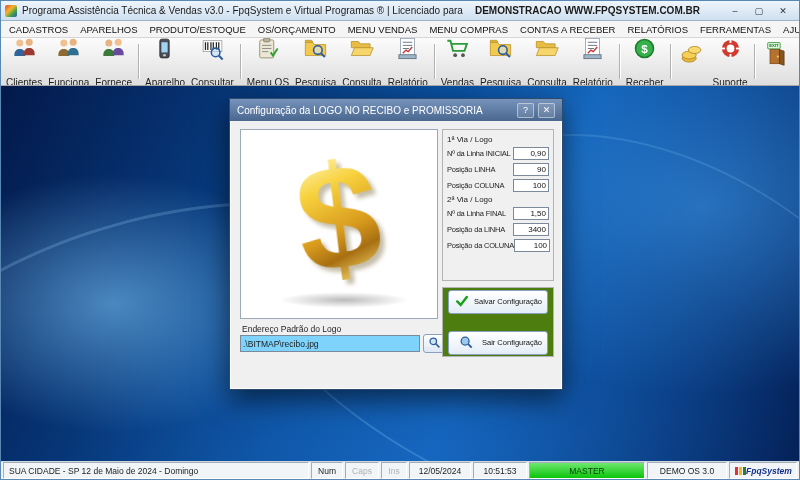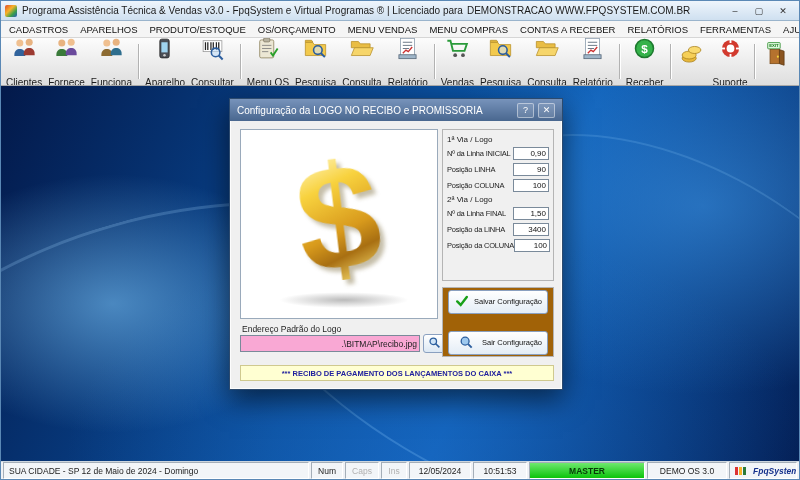--- a/index.html
+++ b/index.html
@@ -3,21 +3,21 @@
 <meta charset="utf-8">
 <style>
   *{margin:0;padding:0;box-sizing:border-box;font-family:"Liberation Sans",sans-serif}
   html,body{width:800px;height:480px;overflow:hidden;background:#222}
   .app{width:800px;height:480px;display:flex;flex-direction:column;border:1px solid #5a88b5;background:#f0f0f0;overflow:hidden}
 
   
   .titlebar{height:20px;background:linear-gradient(#eef5fc,#cfe0ف0,#cfe0f0);background:linear-gradient(#eef5fc,#cfe0f0);display:flex;align-items:center;padding:0 4px;font-size:10px;color:#1a1a1a;border-bottom:1px solid #9ab4cc;flex:0 0 auto}
   .title-icon{width:12px;height:12px;margin-right:5px;border-radius:2px;background:linear-gradient(135deg,#e04a2a 0%,#f7b32a 40%,#3aa04a 70%,#2a55c0 100%);flex:0 0 auto}
   .title-text{white-space:nowrap}
-  .title-license{white-space:nowrap;font-weight:normal;margin-left:4px}
+  .title-license{white-space:nowrap;font-weight:bold;margin-left:12px}
   .win-controls{margin-left:auto;display:flex}
   .win-btn{width:24px;height:17px;display:flex;align-items:center;justify-content:center;font-size:9px;color:#333;cursor:default}
 
   
   .menubar{height:17px;background:#f5f5f5;display:flex;align-items:center;font-size:9.5px;color:#111;border-bottom:1px solid #d6d6d6;padding-left:2px;flex:0 0 auto}
   .menu-item{padding:2px 6px;white-space:nowrap}
 
   
   .toolbar{height:48px;background:linear-gradient(#fcfcfc,#dedede);display:flex;align-items:stretch;border-bottom:1px solid #a8a8a8;padding:1px 2px;flex:0 0 auto;overflow:hidden}
   .tool{display:flex;flex-direction:column;align-items:center;justify-content:center;padding:1px 2px;min-width:36px;border:1px solid transparent;border-radius:2px}
@@ -42,48 +42,48 @@
   .dlg-title{height:22px;background:linear-gradient(#7793bb,#49678f);color:#fff;font-size:10px;display:flex;align-items:center;padding:0 7px}
   .dlg-title .t{flex:1;white-space:nowrap;overflow:hidden}
   .dlg-btn{width:17px;height:15px;display:flex;align-items:center;justify-content:center;font-size:9px;color:#fff;margin-left:4px;border:1px solid rgba(255,255,255,.45);border-radius:2px;background:rgba(255,255,255,.12);cursor:default}
   .dlg-body{position:relative;width:100%;height:270px}
 
   .img-box{position:absolute;left:10px;top:8px;width:198px;height:190px;background:#fff;border:1px solid #9aaabb;display:flex;align-items:center;justify-content:center;overflow:hidden}
   .dollar{font-size:148px;font-weight:bold;line-height:1;transform:rotate(-7deg) translateY(-6px);background:linear-gradient(160deg,#fff6c0 8%,#f8d23e 30%,#d89a1c 58%,#a86f12 72%,#f5d868 90%);-webkit-background-clip:text;background-clip:text;color:transparent;filter:drop-shadow(4px 5px 2px rgba(90,70,10,.35))}
   .dollar-floor{position:absolute;left:38px;bottom:10px;width:130px;height:16px;border-radius:50%;background:radial-gradient(ellipse at center, rgba(60,60,60,.35), transparent 70%)}
 
   .logo-label{position:absolute;left:12px;top:203px;font-size:8.5px;color:#222}
-  .logo-input{position:absolute;left:10px;top:214px;width:180px;height:17px;border:1px solid #7a8a9a;background:#f9a8d4;font-size:8.5px;text-align:right;color:#222;padding:0 2px}
+  .logo-input{position:absolute;left:10px;top:214px;width:180px;height:17px;border:1px solid #7a8a9a;background:#7dd3fc;font-size:8.5px;text-align:left;color:#222;padding:0 2px}
   .search-btn{position:absolute;left:193px;top:213px;width:22px;height:19px;border:1px solid #8aa0c0;background:linear-gradient(#fff,#dce8f4);border-radius:3px;display:flex;align-items:center;justify-content:center;cursor:default}
 
   .fields-box{position:absolute;left:212px;top:8px;width:112px;height:152px;border:1px solid #b4b4b4;background:#f0f0f0;padding:3px 4px}
   .grp-title{font-size:8px;color:#222;margin:2px 0 3px;white-space:nowrap}
   .frow{display:flex;align-items:center;margin-bottom:3px}
   .flabel{flex:1;font-size:7.5px;color:#222;white-space:nowrap;letter-spacing:-.2px}
   .fin{width:36px;height:13px;font-size:8px;text-align:right;border:1px solid #7a8a9a;background:#fff;padding:0 2px;color:#111;flex:0 0 auto}
 
-  .btns-box{position:absolute;left:212px;top:166px;width:112px;height:70px;border:1px solid #b4b4b4;background:#a16207;display:flex;flex-direction:column;align-items:center;justify-content:center;gap:17px}
+  .btns-box{position:absolute;left:212px;top:166px;width:112px;height:70px;border:1px solid #b4b4b4;background:#4d7c0f;display:flex;flex-direction:column;align-items:center;justify-content:center;gap:17px}
   .dlg-action{width:100px;height:24px;border:1px solid #8aa0c0;border-radius:3px;background:linear-gradient(#ffffff,#e4edf6);display:flex;align-items:center;gap:4px;padding:0 5px;font-size:7.5px;color:#111;cursor:default}
   .dlg-action svg{flex:0 0 auto}
   .dlg-action span{flex:1;text-align:center;white-space:nowrap}
 
   .dlg-footer{position:absolute;left:10px;top:244px;width:314px;height:16px;background:#ffffd2;border:1px solid #cfc98f;font-size:7.5px;font-weight:bold;color:#20209e;display:flex;align-items:center;justify-content:center;white-space:nowrap}
 
   
   .statusbar{height:18px;background:#eef1f5;border-top:1px solid #cdd6de;display:flex;align-items:stretch;padding:0 2px;font-size:8.5px;color:#222;flex:0 0 auto}
   .seg{border:1px solid;border-color:#a4aeb8 #fff #fff #a4aeb8;background:#f2f5f8;display:flex;align-items:center;padding:0 5px;margin-right:2px;white-space:nowrap;overflow:hidden}
   .seg-loc{flex:1 1 auto}
   .seg-num{width:32px;justify-content:center}
   .seg-caps{width:34px;justify-content:center;color:#b0b0b0}
   .seg-ins{width:26px;justify-content:center;color:#b0b0b0}
   .seg-date{width:62px;justify-content:center}
   .seg-time{width:54px;justify-content:center}
-  .seg-master{width:116px;justify-content:center;background:linear-gradient(#6ee86e,#0bc40b);font-weight:bold;color:#073a07}
+  .seg-master{width:116px;justify-content:center;background:linear-gradient(#6ee86e,#0bc40b);font-weight:normal;color:#073a07}
   .seg-demo{width:80px;justify-content:center}
-  .seg-brand{width:68px;justify-content:flex-start;gap:7px;margin-right:0}
+  .seg-brand{width:68px;justify-content:flex-start;gap:0;margin-right:0}
   .brand-logo{display:flex;gap:1px}
   .brand-logo i{width:3px;height:8px;display:block}
   .brand-text{color:#14308c;font-weight:bold;font-style:italic}
 </style>
 </head>
 <body>
 
 <div class="app">
 
   <div class="titlebar">
@@ -116,35 +116,35 @@
       <span><svg viewBox="0 0 32 32">
             <circle cx="10" cy="9" r="4.5" fill="#f0c090"></circle>
             <path d="M3 24c0-5 3.2-7.5 7-7.5S17 19 17 24v1.5H3z" fill="#31639c"></path>
             <circle cx="22" cy="8" r="4.5" fill="#e8b380"></circle>
             <path d="M15 23c0-5 3.2-7.5 7-7.5s7 2.5 7 7.5v1.5H15z" fill="#9c3a31"></path>
           </svg></span>
       <span class="lbl">Clientes</span>
     </div>
     <div class="tool">
       <span><svg viewBox="0 0 32 32">
+            <circle cx="10" cy="9" r="4.5" fill="#f0c090"></circle>
+            <path d="M3 24c0-5 3.2-7.5 7-7.5S17 19 17 24v1.5H3z" fill="#8c6a31"></path>
+            <circle cx="22" cy="8" r="4.5" fill="#e8b380"></circle>
+            <path d="M15 23c0-5 3.2-7.5 7-7.5s7 2.5 7 7.5v1.5H15z" fill="#2e6e8e"></path>
+          </svg></span>
+      <span class="lbl">Funciona</span>
+    </div>
+    <div class="tool">
+      <span><svg viewBox="0 0 32 32">
             <circle cx="10" cy="9" r="4.5" fill="#e8b380"></circle>
             <path d="M3 24c0-5 3.2-7.5 7-7.5S17 19 17 24v1.5H3z" fill="#3a7a3a"></path>
             <circle cx="22" cy="8" r="4.5" fill="#f0c090"></circle>
             <path d="M15 23c0-5 3.2-7.5 7-7.5s7 2.5 7 7.5v1.5H15z" fill="#6a4a9c"></path>
           </svg></span>
       <span class="lbl">Fornece</span>
-    </div>
-    <div class="tool">
-      <span><svg viewBox="0 0 32 32">
-            <circle cx="10" cy="9" r="4.5" fill="#f0c090"></circle>
-            <path d="M3 24c0-5 3.2-7.5 7-7.5S17 19 17 24v1.5H3z" fill="#8c6a31"></path>
-            <circle cx="22" cy="8" r="4.5" fill="#e8b380"></circle>
-            <path d="M15 23c0-5 3.2-7.5 7-7.5s7 2.5 7 7.5v1.5H15z" fill="#2e6e8e"></path>
-          </svg></span>
-      <span class="lbl">Funciona</span>
     </div>
 
     <div class="sep"></div>
 
     <div class="tool">
       <span><svg viewBox="0 0 32 32">
             <rect x="10" y="4" width="12" height="24" rx="2.5" fill="#4a4f57" stroke="#222"></rect>
             <rect x="12" y="8" width="8" height="13" fill="#9fd3ef"></rect>
             <circle cx="16" cy="24.5" r="1.6" fill="#ccc"></circle>
           </svg></span>
@@ -360,21 +360,20 @@
           </button>
           <button class="dlg-action">
             <span><svg viewBox="0 0 16 16" width="14" height="14">
                   <circle cx="7" cy="7" r="4.5" fill="#9ec9ef" stroke="#2c5e9e" stroke-width="1.5"></circle>
                   <line x1="10.5" y1="10.5" x2="14.5" y2="14.5" stroke="#2c5e9e" stroke-width="2.2"></line>
                 </svg></span>
             <span>Sair Configuração</span>
           </button>
         </div>
 
-        <div class="dlg-footer">*** RECIBO DE PAGAMENTO DOS LANÇAMENTOS DO CAIXA ***</div>
       </div>
     </div>
   </div>
 
   <div class="statusbar">
     <div class="seg seg-loc">SUA CIDADE  - SP 12 de Maio de 2024 - Domingo</div>
     <div class="seg seg-num">Num</div>
     <div class="seg seg-caps">Caps</div>
     <div class="seg seg-ins">Ins</div>
     <div class="seg seg-date">12/05/2024</div>

